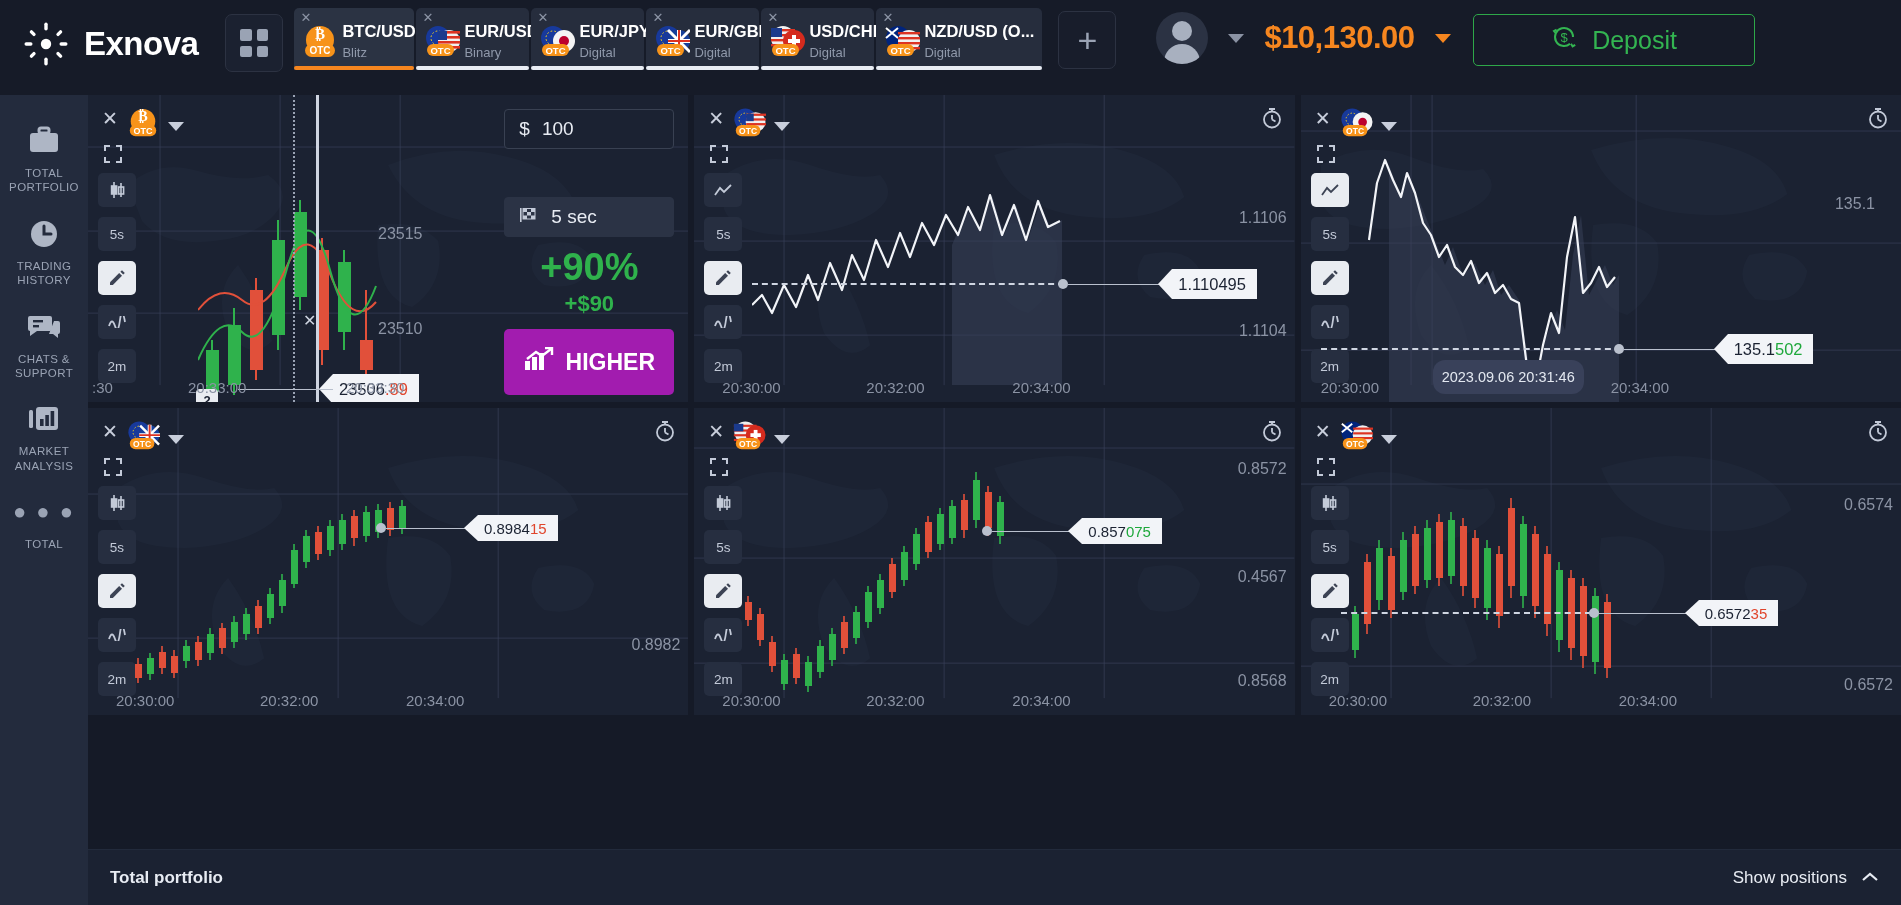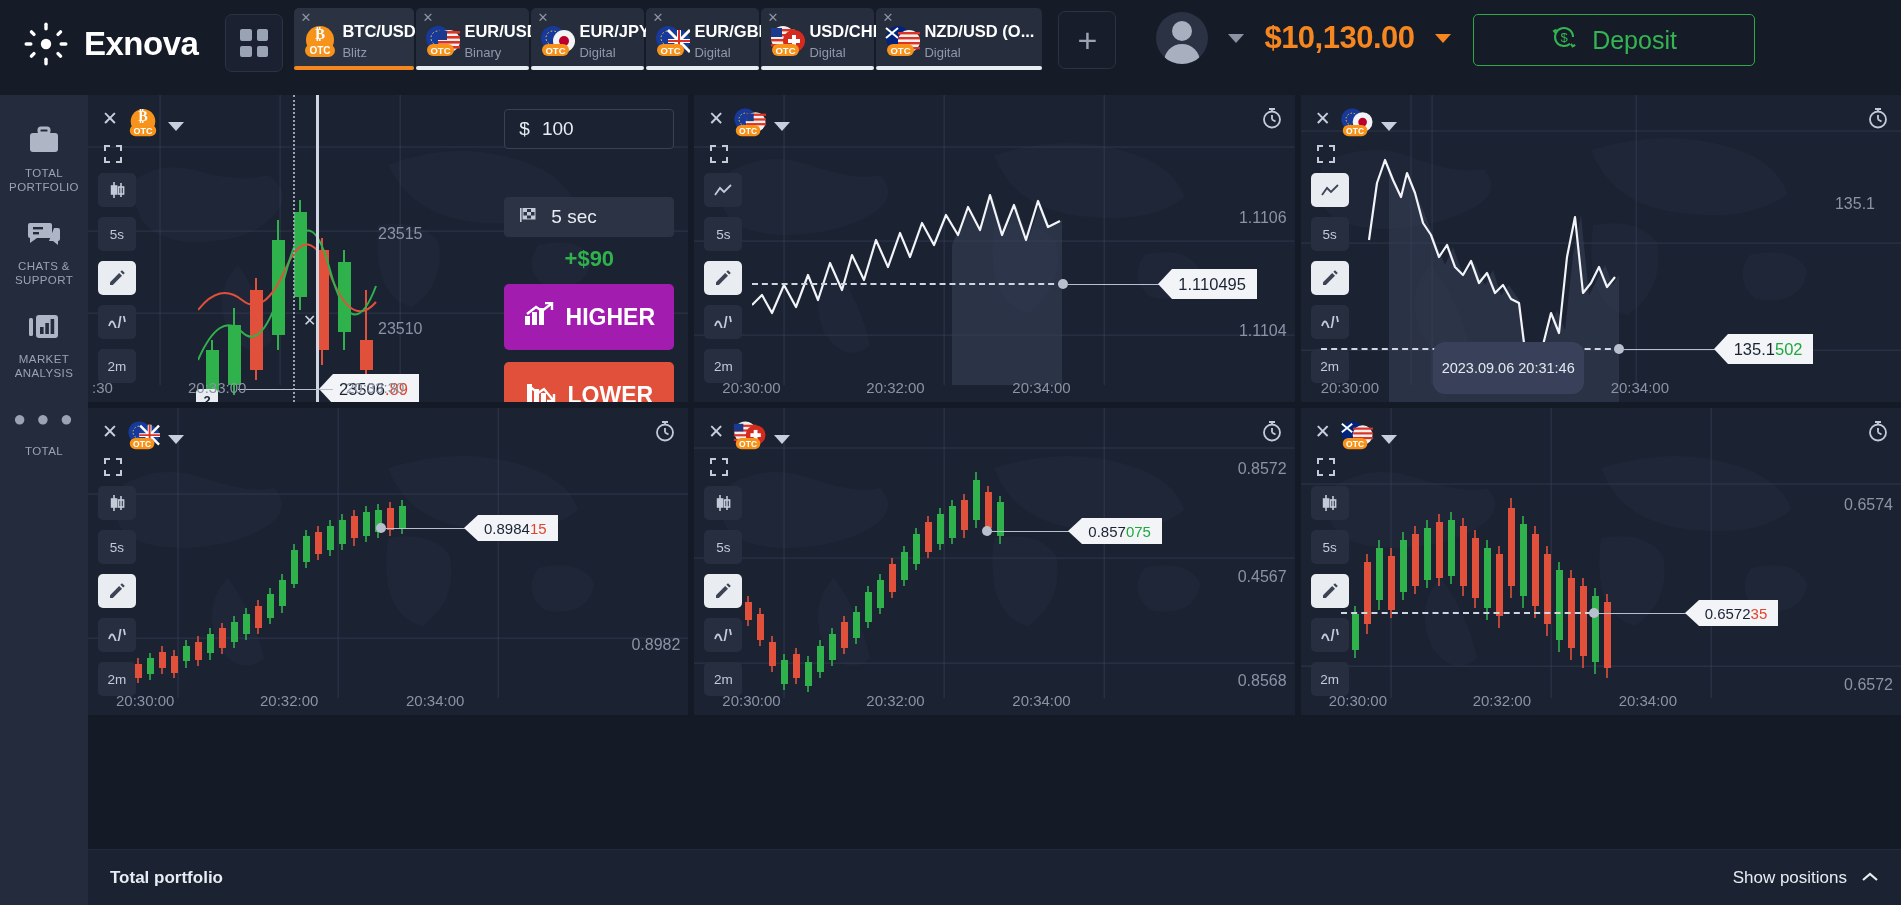--- a/index.html
+++ b/index.html
@@ -129,21 +129,21 @@
   .tp-amt { text-align:center; font-size: 22px; color:#2fb24c; font-weight: bold; margin-top: 2px; }
   .tp-btn {
     height: 66px; border-radius: 5px; margin-top: 12px;
     display:flex; align-items:center; justify-content:center; gap: 12px;
     font-size: 23px; font-weight: bold; color:#fff; cursor:pointer;
   }
   .tp-btn.higher { background:#a21caf; }
   .tp-btn.lower { background:#e1503a; }
   .tstamp {
     position:absolute; background:#3a4considering; font-size: 14.5px; color:#e3e8f0;
-    padding: 18px 9px; border-radius: 12px; background:#39415a;
+    padding: 9px 9px; border-radius: 12px; background:#39415a;
   }
   
   .bottombar {
     position:absolute; left:88px; bottom:0; width:1813px; height:56px;
     background:#1b2232; display:flex; align-items:center;
     justify-content:space-between; padding: 0 22px 0 22px;
     border-top:1px solid #222a3b;
   }
   .bb-left { font-size: 17px; font-weight: bold; color:#e8ecf3; }
   .bb-right { display:flex; align-items:center; gap:14px; font-size: 17px; color:#e8ecf3; }
@@ -327,20 +327,29 @@
   <div class="side-item">
     <div class="side-ico">
       <svg width="32" height="30" viewBox="0 0 32 30" fill="#aeb6c5">
         <rect x="11" y="2" width="10" height="5" rx="2" fill="none" stroke="#aeb6c5" stroke-width="3"></rect>
         <rect x="2" y="7" width="28" height="19" rx="3"></rect>
       </svg>
     </div>
     <div class="side-lbl">TOTAL PORTFOLIO</div>
   </div>
 
+  <div class="side-item">
+    <div class="side-ico">
+      <svg width="32" height="32" viewBox="0 0 32 32">
+        <circle cx="16" cy="16" r="13" fill="#aeb6c5"></circle>
+        <path d="M16 8 V16 H23" stroke="#232b3d" stroke-width="3" fill="none" stroke-linecap="round"></path>
+      </svg>
+    </div>
+    <div class="side-lbl">TRADING HISTORY</div>
+  </div>
 
   <div class="side-item">
     <div class="side-ico">
       <svg width="32" height="28" viewBox="0 0 32 28" fill="#aeb6c5">
         <path d="M2 3 h20 a2 2 0 0 1 2 2 v11 a2 2 0 0 1-2 2 h-13 l-7 5 v-5 a2 2 0 0 1-2-2 v-11 a2 2 0 0 1 2-2z"></path>
         <rect x="5" y="7" width="10" height="2.4" fill="#232b3d"></rect>
         <rect x="5" y="12" width="6" height="2.4" fill="#232b3d"></rect>
         <path d="M26 8 h4 a2 2 0 0 1 2 2 v9 a2 2 0 0 1-2 2 v4 l-5-4 h-4" fill="#aeb6c5"></path>
       </svg>
     </div>
@@ -488,20 +497,21 @@
                 <rect x="12" y="1.5" width="4" height="3.5"></rect>
                 <rect x="8" y="5" width="4" height="3.5"></rect>
                 <rect x="4" y="8.5" width="4" height="3.5"></rect>
                 <rect x="12" y="8.5" width="4" height="3.5"></rect>
               </g>
             <rect x="4" y="1.5" width="12" height="10.5" fill="none" stroke="#c3cad8" stroke-width="1"></rect>
           </svg>
         </span>
         <span>5 sec</span>
       </div>
+      <div class="tp-pct">+90%</div>
       <div class="tp-amt">+$90</div>
       <div class="tp-btn higher">
         <span>
           <svg width="30" height="24" viewBox="0 0 30 24" fill="#fff">
             <rect x="1" y="14" width="5" height="9"></rect>
               <rect x="8" y="10" width="5" height="13"></rect>
               <rect x="15" y="6" width="5" height="17"></rect>
             <path d="M3 12 L12 5 L18 9 L27 2" stroke="#fff" stroke-width="2.4" fill="none"></path>
             <path d="M21 1 h7 v7" stroke="#fff" stroke-width="2.4" fill="none"></path>
           </svg>

